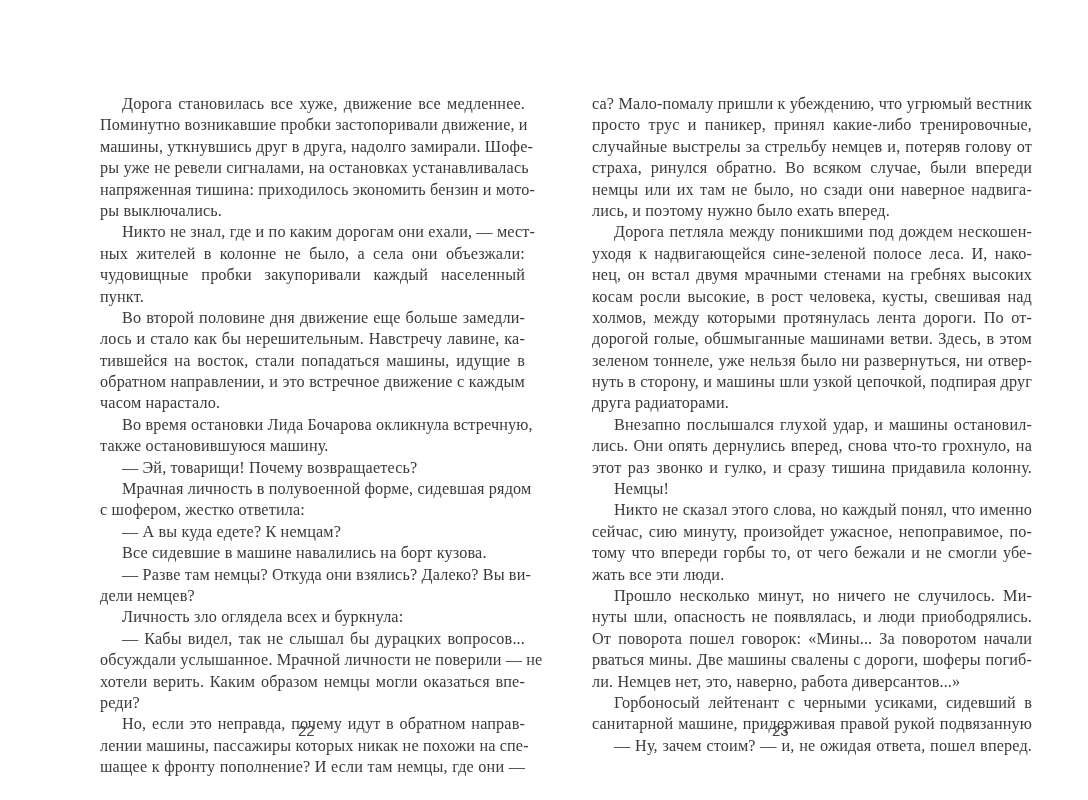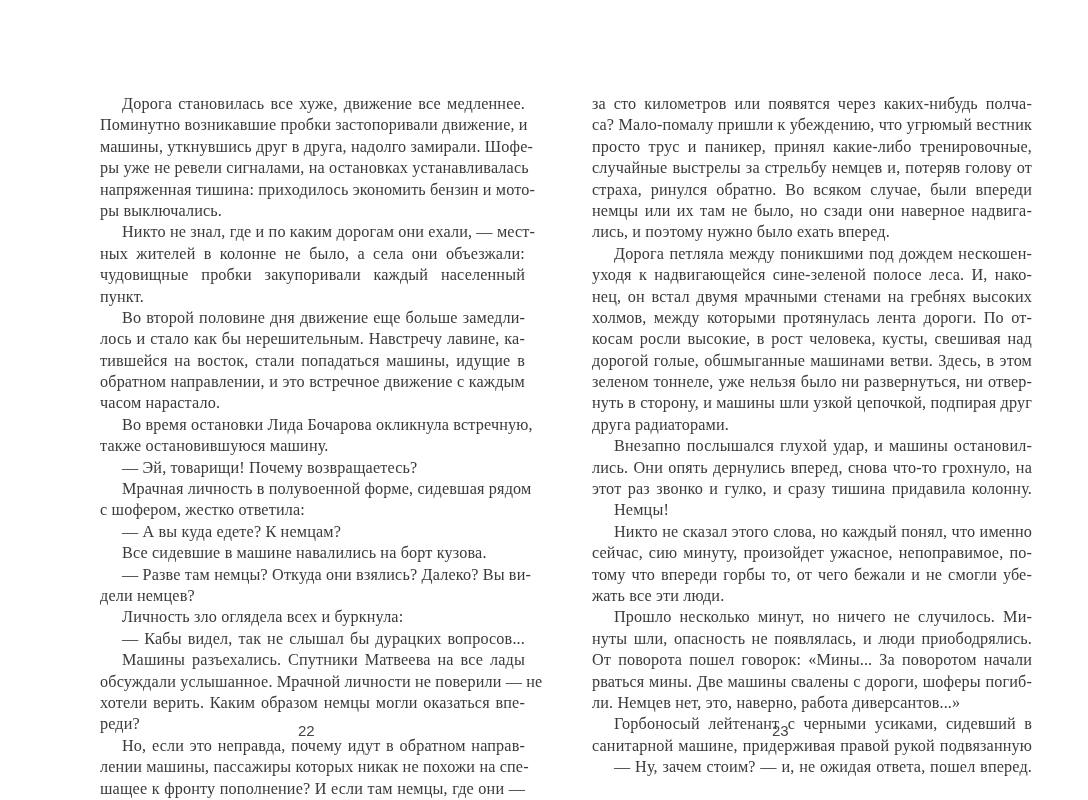--- a/index.html
+++ b/index.html
@@ -50,43 +50,41 @@
       <span class="line last">также остановившуюся машину.</span>
       <span class="line indent last">— Эй, товарищи! Почему возвращаетесь?</span>
       <span class="line indent">Мрачная личность в полувоенной форме, сидевшая рядом</span>
       <span class="line last">с шофером, жестко ответила:</span>
       <span class="line indent last">— А вы куда едете? К немцам?</span>
       <span class="line indent last">Все сидевшие в машине навалились на борт кузова.</span>
       <span class="line indent">— Разве там немцы? Откуда они взялись? Далеко? Вы ви-</span>
       <span class="line last">дели немцев?</span>
       <span class="line indent last">Личность зло оглядела всех и буркнула:</span>
       <span class="line indent">— Кабы видел, так не слышал бы дурацких вопросов...</span>
-      <span class="line indent">Машины разъехались. Спутники Матвеева на все лады</span>
       <span class="line">обсуждали услышанное. Мрачной личности не поверили — не</span>
       <span class="line">хотели верить. Каким образом немцы могли оказаться впе-</span>
       <span class="line last">реди?</span>
       <span class="line indent">Но, если это неправда, почему идут в обратном направ-</span>
       <span class="line">лении машины, пассажиры которых никак не похожи на спе-</span>
       <span class="line">шащее к фронту пополнение? И если там немцы, где они —</span>
     </div>
   <div class="pagenum left">22</div>
 
   <div class="page right" id="right-page">
-      <span class="line">за сто километров или появятся через каких-нибудь полча-</span>
       <span class="line">са? Мало-помалу пришли к убеждению, что угрюмый вестник</span>
       <span class="line">просто трус и паникер, принял какие-либо тренировочные,</span>
       <span class="line">случайные выстрелы за стрельбу немцев и, потеряв голову от</span>
       <span class="line">страха, ринулся обратно. Во всяком случае, были впереди</span>
       <span class="line">немцы или их там не было, но сзади они наверное надвига-</span>
       <span class="line last">лись, и поэтому нужно было ехать вперед.</span>
       <span class="line indent">Дорога петляла между поникшими под дождем нескошен-</span>
       <span class="line">уходя к надвигающейся сине-зеленой полосе леса. И, нако-</span>
       <span class="line">нец, он встал двумя мрачными стенами на гребнях высоких</span>
+      <span class="line">косам росли высокие, в рост человека, кусты, свешивая над</span>
       <span class="line">холмов, между которыми протянулась лента дороги. По от-</span>
-      <span class="line">косам росли высокие, в рост человека, кусты, свешивая над</span>
       <span class="line">дорогой голые, обшмыганные машинами ветви. Здесь, в этом</span>
       <span class="line">зеленом тоннеле, уже нельзя было ни развернуться, ни отвер-</span>
       <span class="line">нуть в сторону, и машины шли узкой цепочкой, подпирая друг</span>
       <span class="line last">друга радиаторами.</span>
       <span class="line indent">Внезапно послышался глухой удар, и машины остановил-</span>
       <span class="line">лись. Они опять дернулись вперед, снова что-то грохнуло, на</span>
       <span class="line">этот раз звонко и гулко, и сразу тишина придавила колонну.</span>
       <span class="line indent last">Немцы!</span>
       <span class="line indent">Никто не сказал этого слова, но каждый понял, что именно</span>
       <span class="line">сейчас, сию минуту, произойдет ужасное, непоправимое, по-</span>

